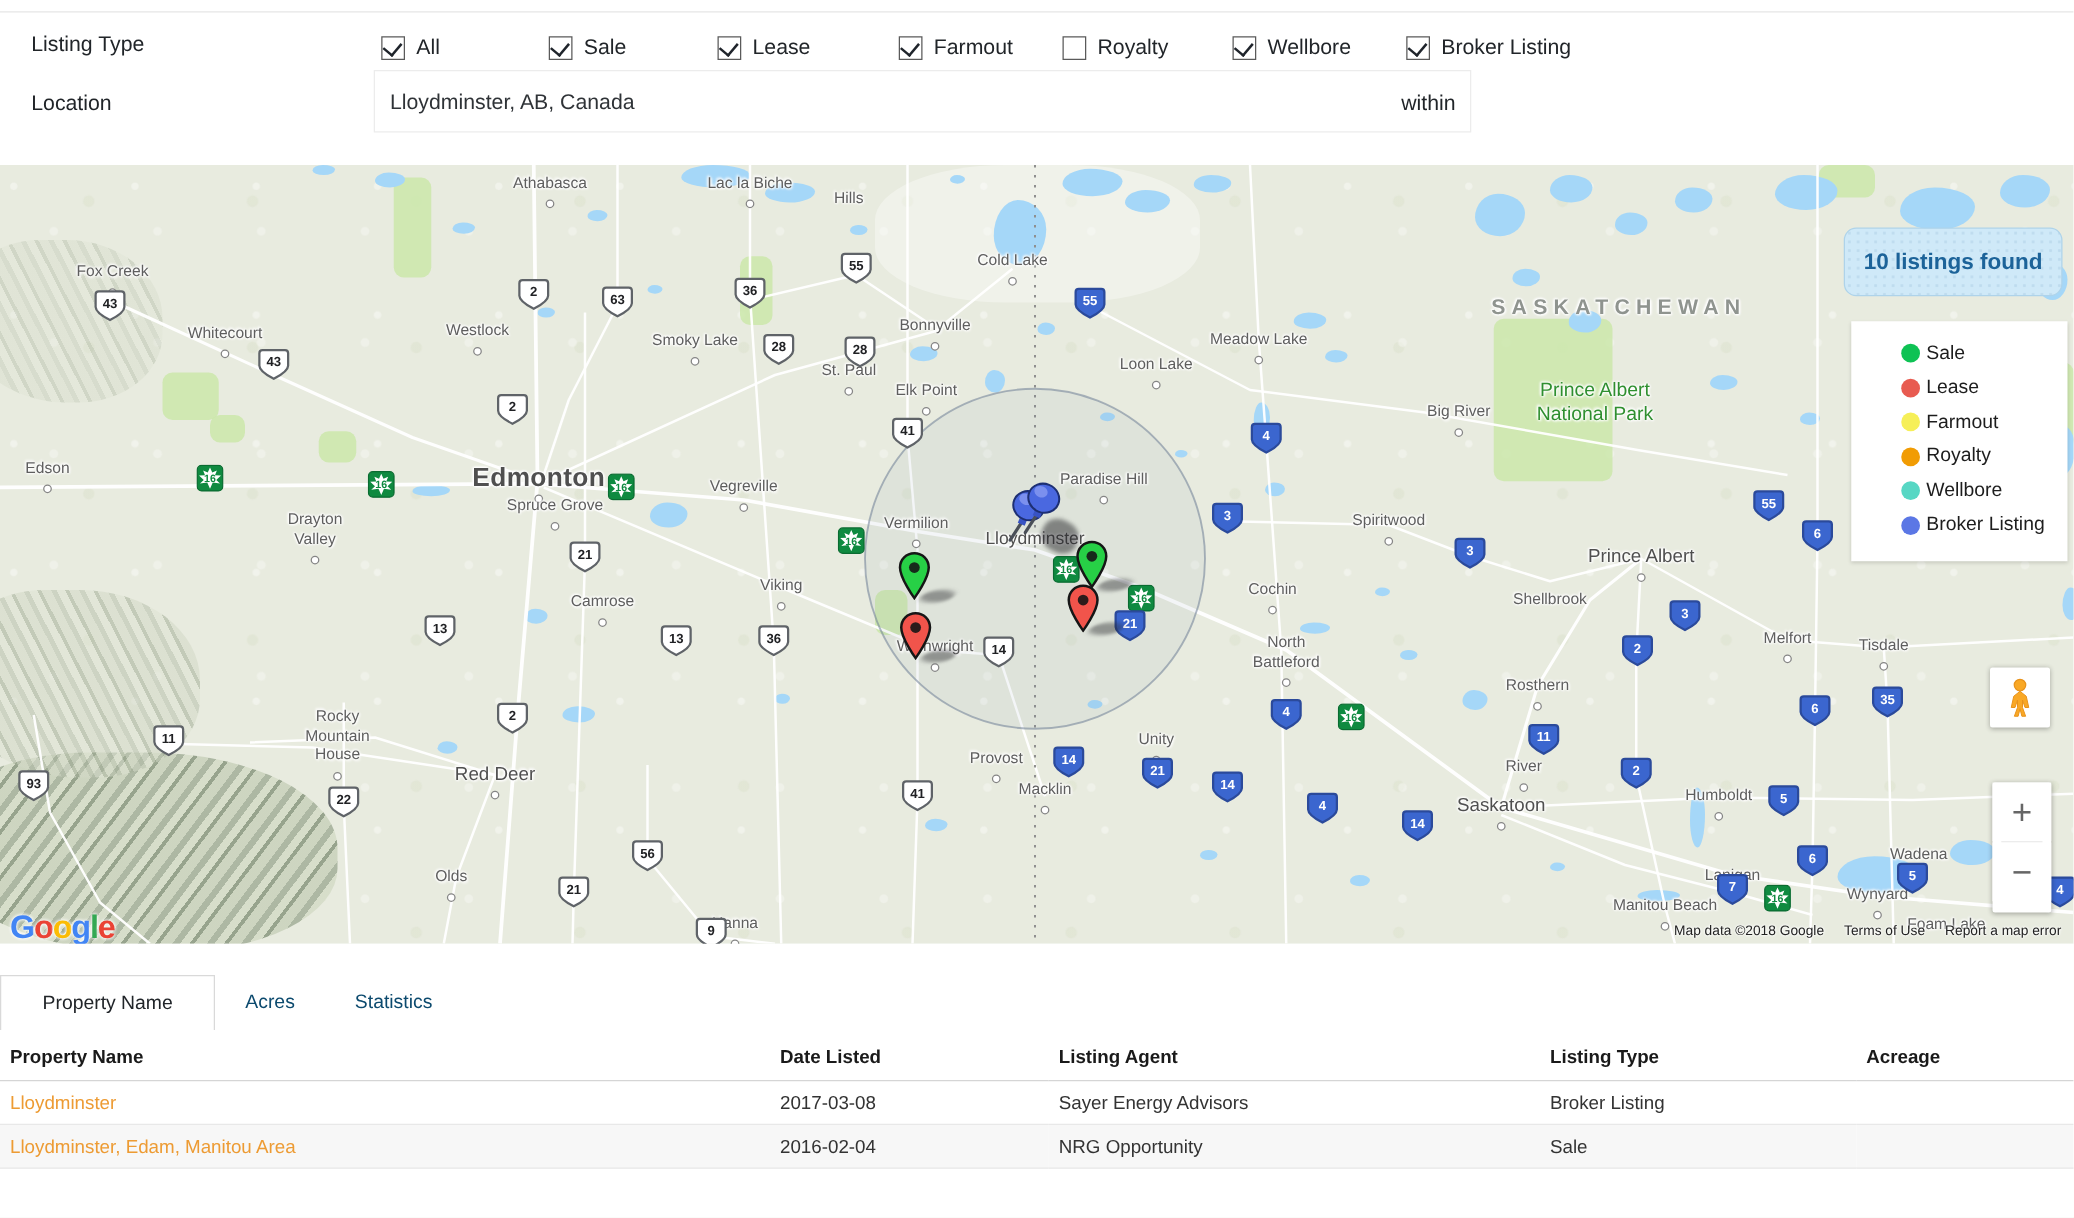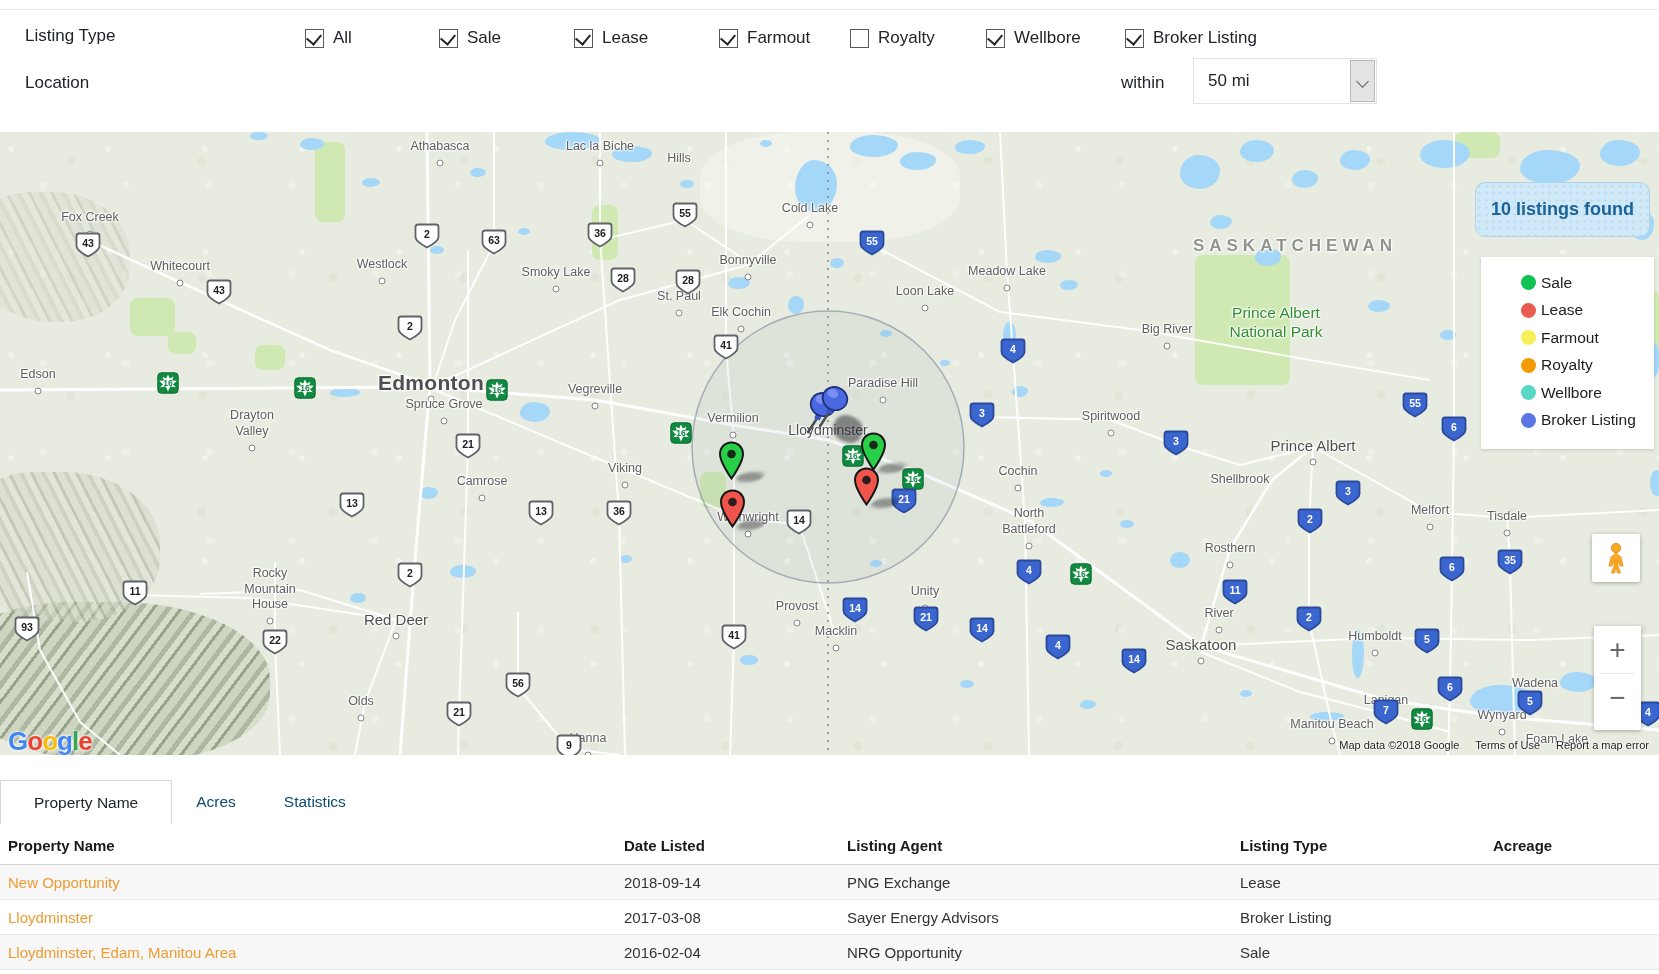--- a/index.html
+++ b/index.html
@@ -132,25 +132,22 @@
         <div class="cbitem" style="left: 986px;">
           <span class="cbbox on"></span>
           <span class="cbtext">Wellbore</span>
         </div>
         <div class="cbitem" style="left: 1125px;">
           <span class="cbbox on"></span>
           <span class="cbtext">Broker Listing</span>
         </div>
       </div>
     <div class="flabel" style="left:25px;top:73px;">Location</div>
+    <div id="loc-input">Lloydminster, AB, Canada</div>
     <div class="flabel" style="left:1121px;top:73px;">within</div>
-    <div id="radius-select">
-      <div id="radius-value">50 mi</div>
-      <div id="radius-btn"></div>
-    </div>
   </div>
 
   <div id="map">
     <div id="terrain">
         <div class="mtn m1" style="left: -50px; top: 470px; width: 320px; height: 160px; opacity: 0.95;"></div>
         <div class="mtn m2" style="left: -40px; top: 340px; width: 200px; height: 150px; opacity: 0.55;"></div>
         <div class="mtn m2" style="left: -30px; top: 60px; width: 160px; height: 130px; opacity: 0.35;"></div>
         <div class="paleblob" style="left: 700px; top: 0px; width: 260px; height: 110px;"></div>
         <div class="park" style="left: 1195px; top: 123px; width: 95px; height: 130px;"></div>
         <div class="park" style="left: 315px; top: 10px; width: 30px; height: 80px;"></div>
@@ -265,21 +262,21 @@
         <div class="mlabel" style="left: 180px; top: 135px;">Whitecourt</div>
         <div class="towndot" style="left: 180px; top: 151px;"></div>
         <div class="mlabel" style="left: 382px; top: 133px;">Westlock</div>
         <div class="towndot" style="left: 382px; top: 149px;"></div>
         <div class="mlabel" style="left: 556px; top: 141px;">Smoky Lake</div>
         <div class="towndot" style="left: 556px; top: 157px;"></div>
         <div class="mlabel" style="left: 748px; top: 129px;">Bonnyville</div>
         <div class="towndot" style="left: 748px; top: 145px;"></div>
         <div class="mlabel" style="left: 679px; top: 165px;">St. Paul</div>
         <div class="towndot" style="left: 679px; top: 181px;"></div>
-        <div class="mlabel" style="left: 741px; top: 181px;">Elk Cochin</div>
+        <div class="mlabel" style="left: 741px; top: 181px;">Elk Point</div>
         <div class="towndot" style="left: 741px; top: 197px;"></div>
         <div class="mlabel" style="left: 925px; top: 160px;">Loon Lake</div>
         <div class="towndot" style="left: 925px; top: 176px;"></div>
         <div class="mlabel" style="left: 1007px; top: 140px;">Meadow Lake</div>
         <div class="towndot" style="left: 1007px; top: 156px;"></div>
         <div class="mlabel" style="left: 38px; top: 243px;">Edson</div>
         <div class="towndot" style="left: 38px; top: 259px;"></div>
         <div class="mlabel big" style="left: 431px; top: 251px; font-size: 21px; color: rgb(79, 79, 79);">Edmonton</div>
         <div class="towndot" style="left: 431px; top: 267px;"></div>
         <div class="mlabel" style="left: 444px; top: 273px;">Spruce Grove</div>
@@ -687,27 +684,20 @@
       <thead>
           <tr id="theadrow">
             <th>Property Name</th>
             <th>Date Listed</th>
             <th>Listing Agent</th>
             <th>Listing Type</th>
             <th>Acreage</th>
           </tr>
         </thead>
       <tbody id="tbody">
-          <tr class="odd">
-            <td><span class="plink">New Opportunity</span></td>
-            <td>2018-09-14</td>
-            <td>PNG Exchange</td>
-            <td>Lease</td>
-            <td></td>
-          </tr>
           <tr>
             <td><span class="plink">Lloydminster</span></td>
             <td>2017-03-08</td>
             <td>Sayer Energy Advisors</td>
             <td>Broker Listing</td>
             <td></td>
           </tr>
           <tr class="odd">
             <td><span class="plink">Lloydminster, Edam, Manitou Area</span></td>
             <td>2016-02-04</td>

